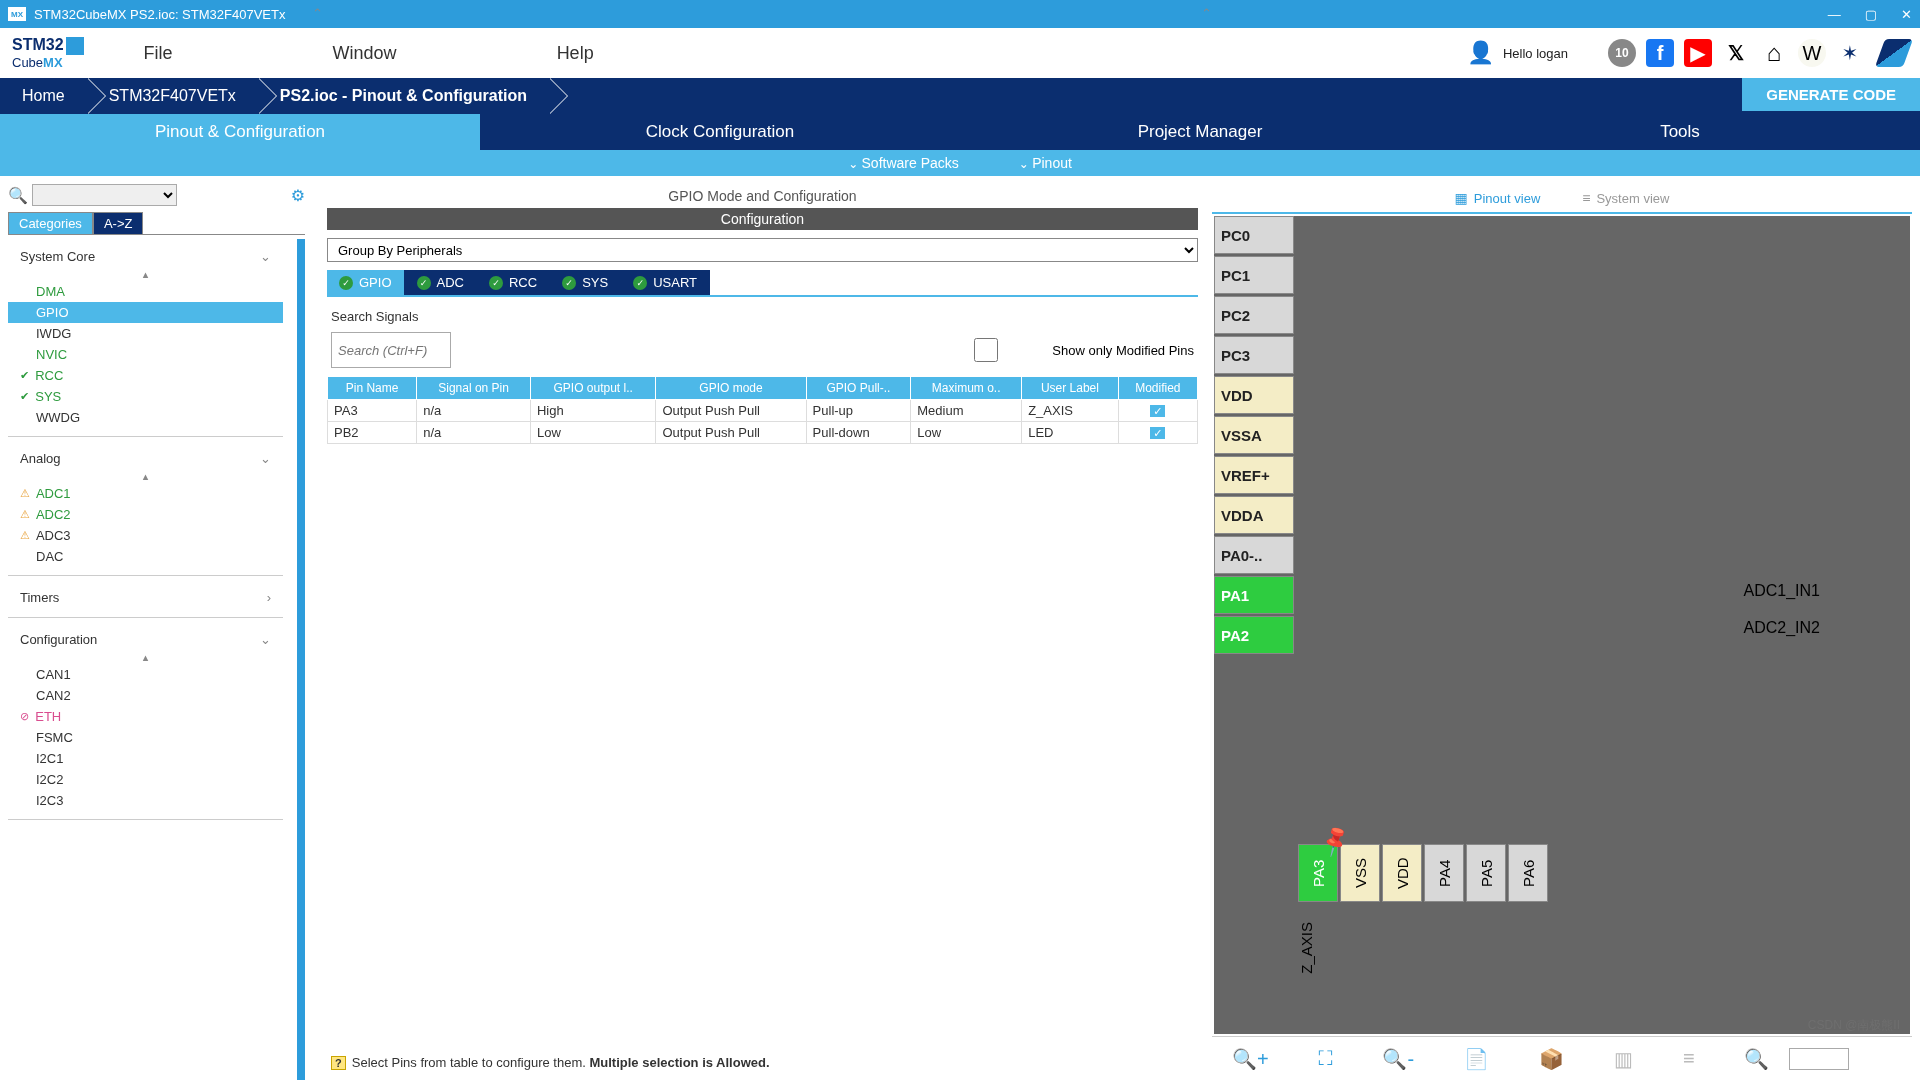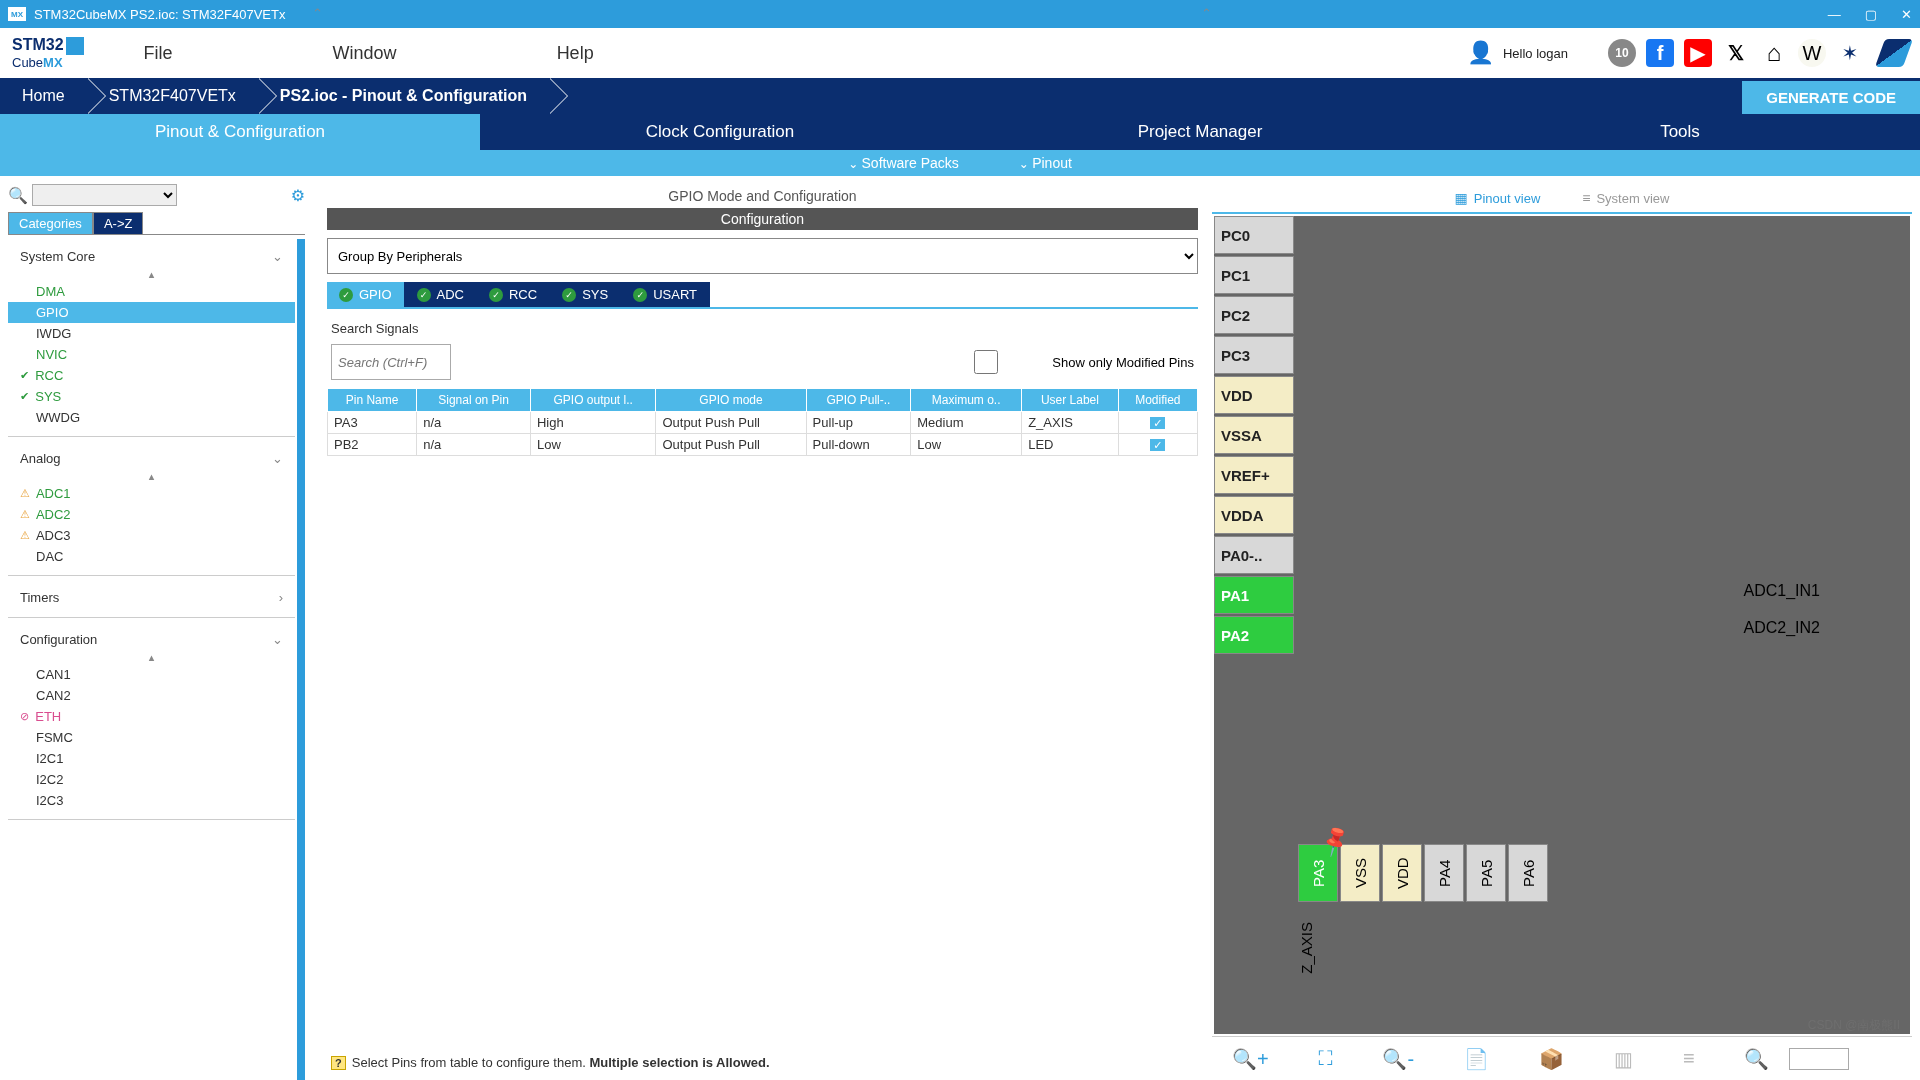--- a/index.html
+++ b/index.html
@@ -14,58 +14,58 @@
 .logo .l2{color:#0b2e6f;font-size:14px}
 .logo .l2 b{color:#2d9cdb}
 .cube{width:18px;height:18px;background:#2d9cdb;display:inline-block;margin-left:2px;vertical-align:top}
 .menus{display:flex;gap:160px;flex:1}
 .menus span{font-size:18px;color:#333;cursor:pointer}
 .hello{display:flex;align-items:center;gap:8px;font-size:18px;color:#222;margin-right:40px}
 .person{font-size:22px}
 .socials{display:flex;gap:10px;align-items:flex-end}
 .socials span{width:28px;height:28px;display:flex;align-items:center;justify-content:center;font-size:20px;border-radius:4px}
 .stlogo{width:56px;height:28px;background:linear-gradient(135deg,#0b2e6f 50%,#2d9cdb 50%);transform:skewX(-20deg);margin-left:6px}
-.breadcrumb{background:#0b2e6f;height:36px;display:flex;align-items:flex-end;color:#fff}
+.breadcrumb{background:#0b2e6f;height:36px;display:flex;align-items:flex-start;color:#fff}
 .crumb{height:100%;display:flex;align-items:center;padding:0 22px;font-size:16px;position:relative;background:#0b2e6f}
 .crumb::after{content:"";position:absolute;right:-18px;top:0;border-top:18px solid transparent;border-bottom:18px solid transparent;border-left:18px solid #0b2e6f;z-index:2}
 .crumb::before{content:"";position:absolute;right:-19px;top:0;border-top:18px solid transparent;border-bottom:18px solid transparent;border-left:18px solid #fff;z-index:1}
 .crumb.active{font-weight:bold}
 .gen{margin-left:auto;background:#4db8e8;color:#fff;font-weight:bold;padding:8px 24px;font-size:15px}
 .tabs{background:#0b2e6f;height:36px;display:flex}
 .tab{flex:1;display:flex;align-items:center;justify-content:center;color:#fff;font-size:17px;font-weight:500;cursor:pointer}
 .tab.active{background:#4db8e8}
 .subbar{background:#4db8e8;height:26px;display:flex;align-items:center;justify-content:center;gap:60px}
 .subbar span{color:#fff;font-size:14px}
 .subbar span::before{content:"⌄ ";font-size:12px}
 .workspace{display:flex;height:calc(1080px - 28px - 50px - 36px - 36px - 26px);background:#fff;padding:8px 8px 0 8px;gap:0}
 .panel-left{width:305px;display:flex;flex-direction:column;padding-right:8px}
 .searchrow{display:flex;align-items:center;gap:4px;margin-bottom:6px}
 .searchrow .mag{color:#2d9cdb;font-size:16px}
 .searchrow select{flex:1;height:22px;border:1px solid #aaa;max-width:145px}
 .searchrow .gear{margin-left:auto;color:#2d9cdb;font-size:16px}
 .cattabs{display:flex;border-bottom:1px solid #888;margin-bottom:4px}
 .cattab{padding:3px 10px;font-size:13px;border:1px solid #888;border-bottom:none;background:#0b2e6f;color:#fff;cursor:pointer}
 .cattab.active{background:#4db8e8}
-.catbody{flex:1;overflow:auto;border-right:8px solid #2d9cdb;padding-right:2px}
+.catbody{flex:1;overflow:auto;border-right:8px solid #2d9cdb;padding-right:14px}
 .catsec{border-bottom:1px solid #ccc;padding-bottom:8px;margin-bottom:4px}
 .catsec h4{font-weight:normal;font-size:14px;color:#333;padding:10px 12px 4px 12px;display:flex;cursor:pointer}
 .catsec h4 .chev{margin-left:auto;color:#888}
 .expand{text-align:center;color:#888;font-size:11px}
 .catitem{padding:3px 12px 3px 28px;color:#333;cursor:pointer;font-size:13px;display:flex;align-items:center;gap:6px}
 .catitem.green{color:#2e9b3e}
 .catitem.selected{background:#4db8e8;color:#fff}
 .catitem .warn{color:#e8a33d;font-size:11px;margin-left:-16px}
 .catitem .ok{color:#2e9b3e;font-size:11px;margin-left:-16px}
 .catitem .ban{color:#d94d8f;font-size:11px;margin-left:-16px}
 .panel-mid{flex:1;display:flex;flex-direction:column;padding:0 4px;position:relative;min-width:0}
 .dragv{width:10px;background:#fff;display:flex;align-items:center;justify-content:center;font-size:12px;color:#888;writing-mode:vertical-lr;cursor:ew-resize}
 .dragv::before{content:"‹";position:absolute;top:8px}
 .modehdr{text-align:center;color:#555;font-size:14px;padding:4px}
 .confhdr{background:#555;color:#fff;text-align:center;padding:3px;font-size:14px}
-.groupsel{margin:8px 0;width:100%;height:36px;border:1px solid #888;padding:0 6px;background:#fff}
+.groupsel{margin:8px 0;width:100%;height:24px;border:1px solid #888;padding:0 6px;background:#fff}
 .periphtabs{display:flex;border-bottom:2px solid #4db8e8}
 .ptab{background:#0b2e6f;color:#fff;padding:5px 12px;font-size:13px;display:flex;align-items:center;gap:6px;cursor:pointer;border-right:1px solid #0b2e6f}
 .ptab.active{background:#4db8e8}
 .ptab .dot{width:14px;height:14px;border-radius:50%;background:#2e9b3e;display:inline-flex;align-items:center;justify-content:center;font-size:9px;color:#fff}
 .searchsig{margin:12px 0 4px 4px;font-size:13px;color:#333}
 .sigrow{display:flex;align-items:center;margin:4px}
 .sigrow input{width:120px;height:24px;border:1px solid #aaa;font-style:italic;color:#888;padding:17px 6px}
 .sigrow label{margin-left:auto;display:flex;align-items:center;gap:6px;font-size:13px}
 .gpiotbl{width:100%;border-collapse:collapse;margin-top:4px}
 .gpiotbl th{background:#4db8e8;color:#fff;font-weight:normal;font-size:12px;padding:4px 6px;border:1px solid #fff;text-align:center;white-space:nowrap;overflow:hidden}

